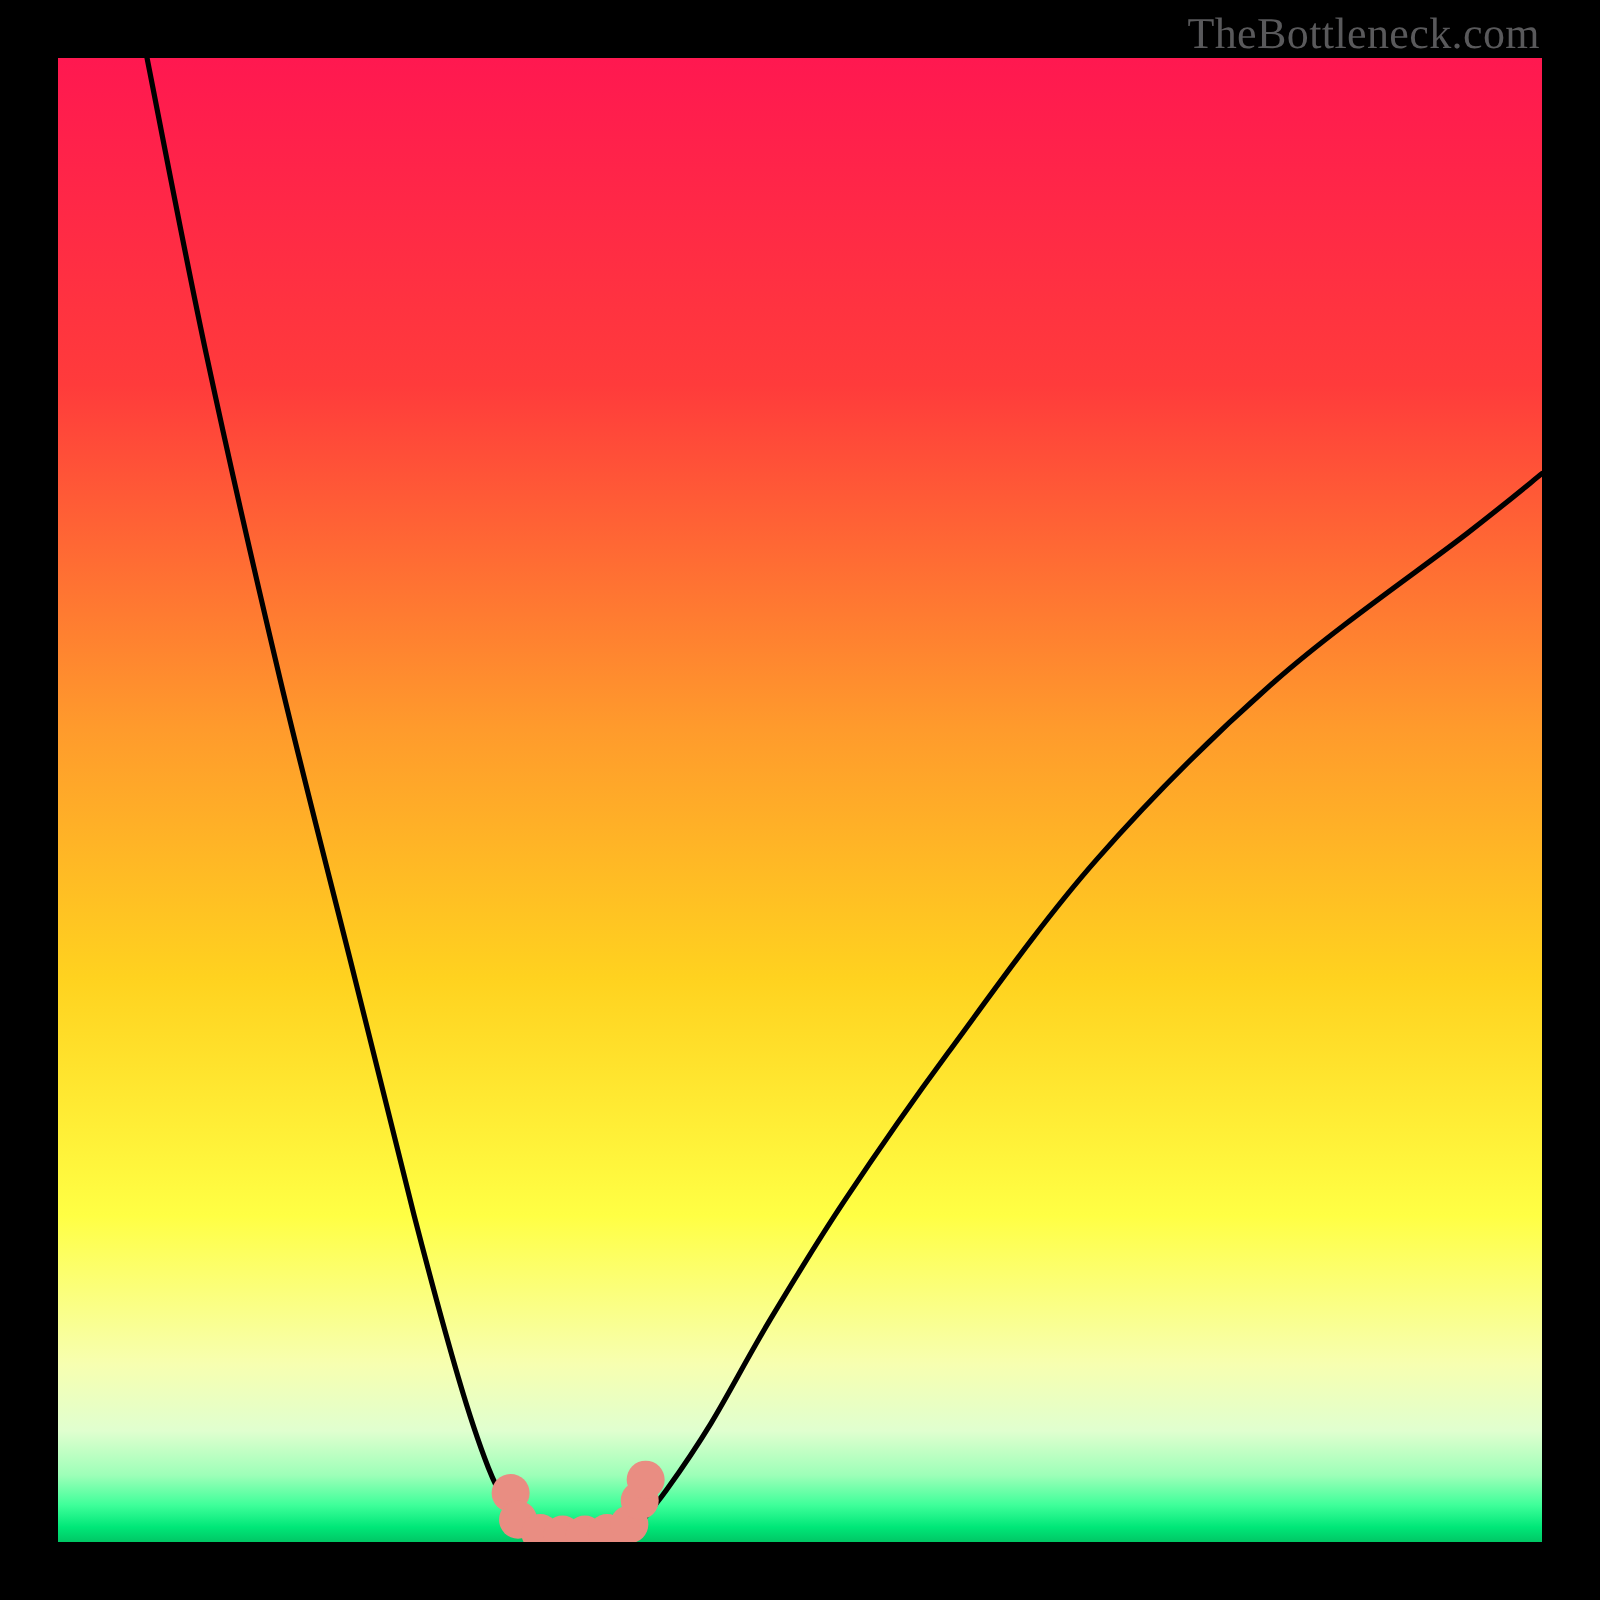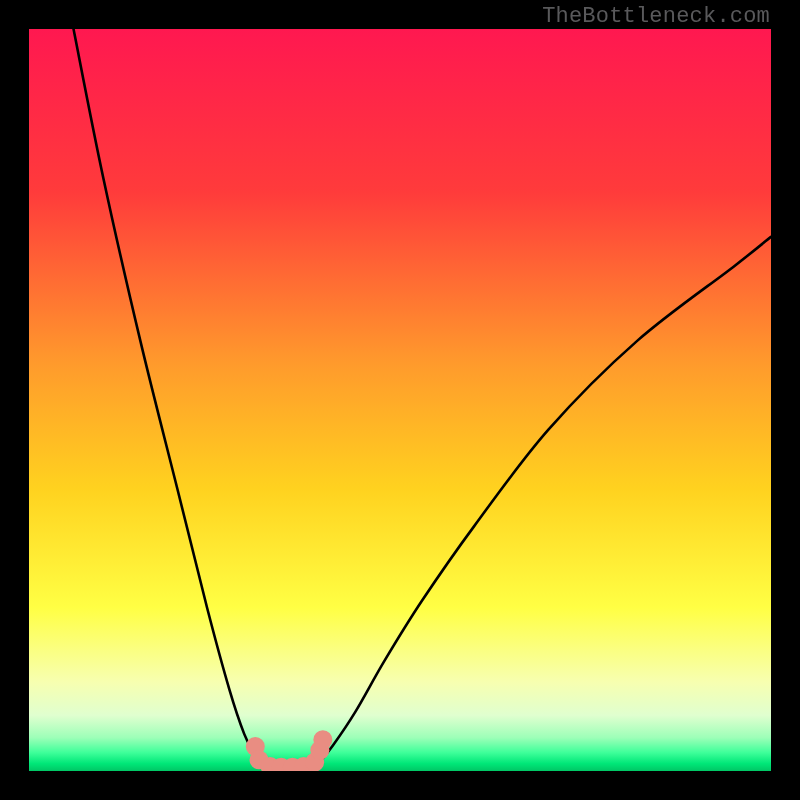--- a/index.html
+++ b/index.html
@@ -27,21 +27,21 @@
     overflow: hidden;
   }
   .gradient-bg {
     position: absolute;
     inset: 0;
   }
   .watermark {
     position: absolute;
     top: 4px;
     right: 30px;
-    font-family: Liberation Mono, monospace;
+    font-family: Liberation Serif, serif;
     font-size: 22px;
     color: #59595b;
     letter-spacing: 0.2px;
   }
   svg.curves {
     position: absolute;
     inset: 0;
   }
 </style>
 </head>

